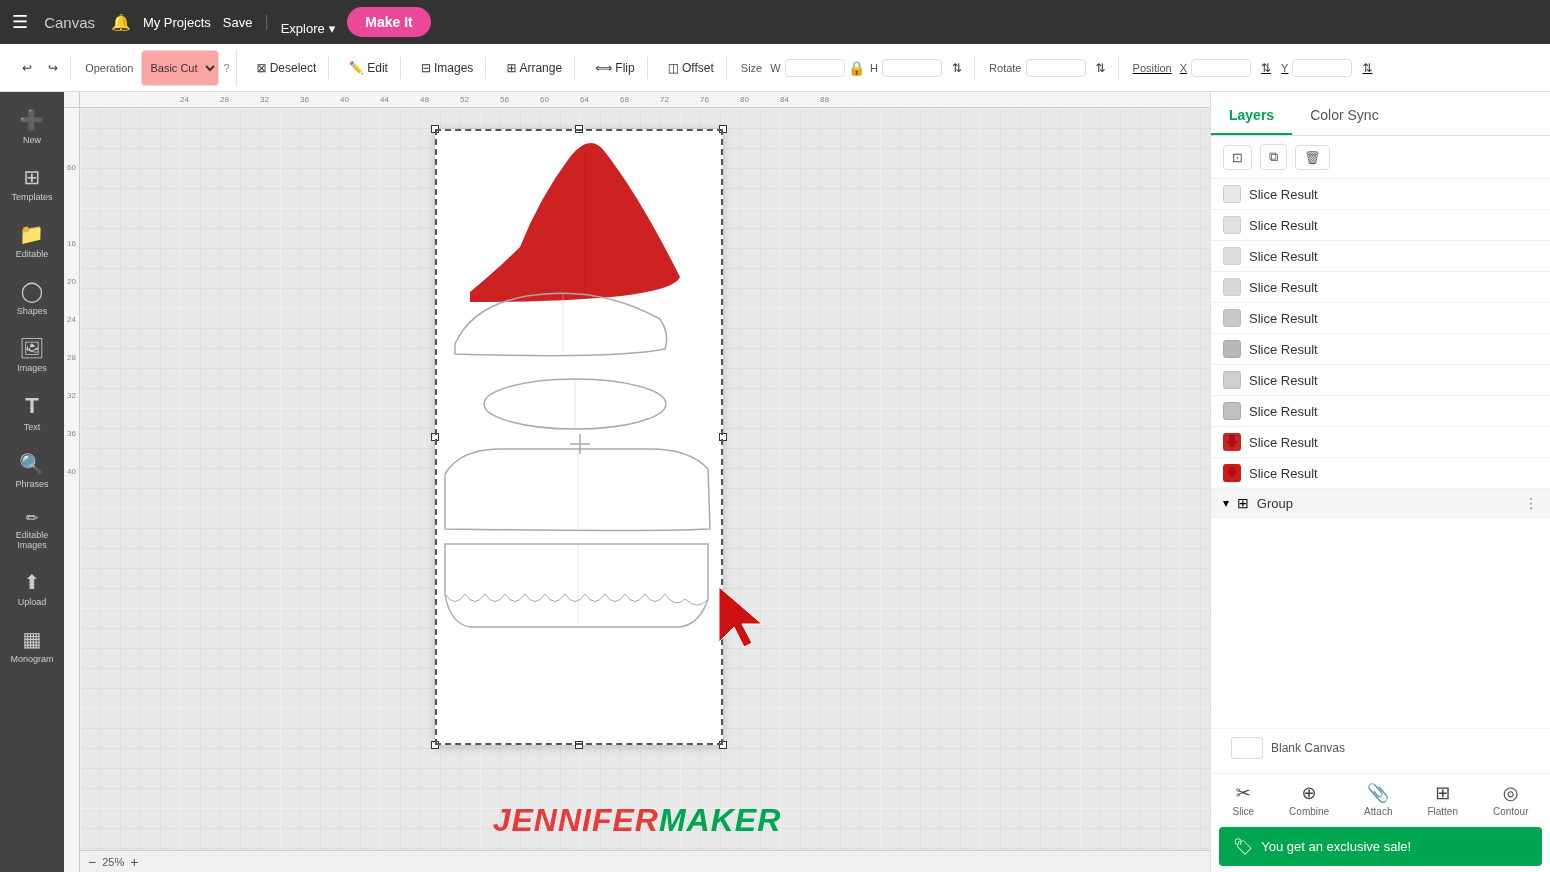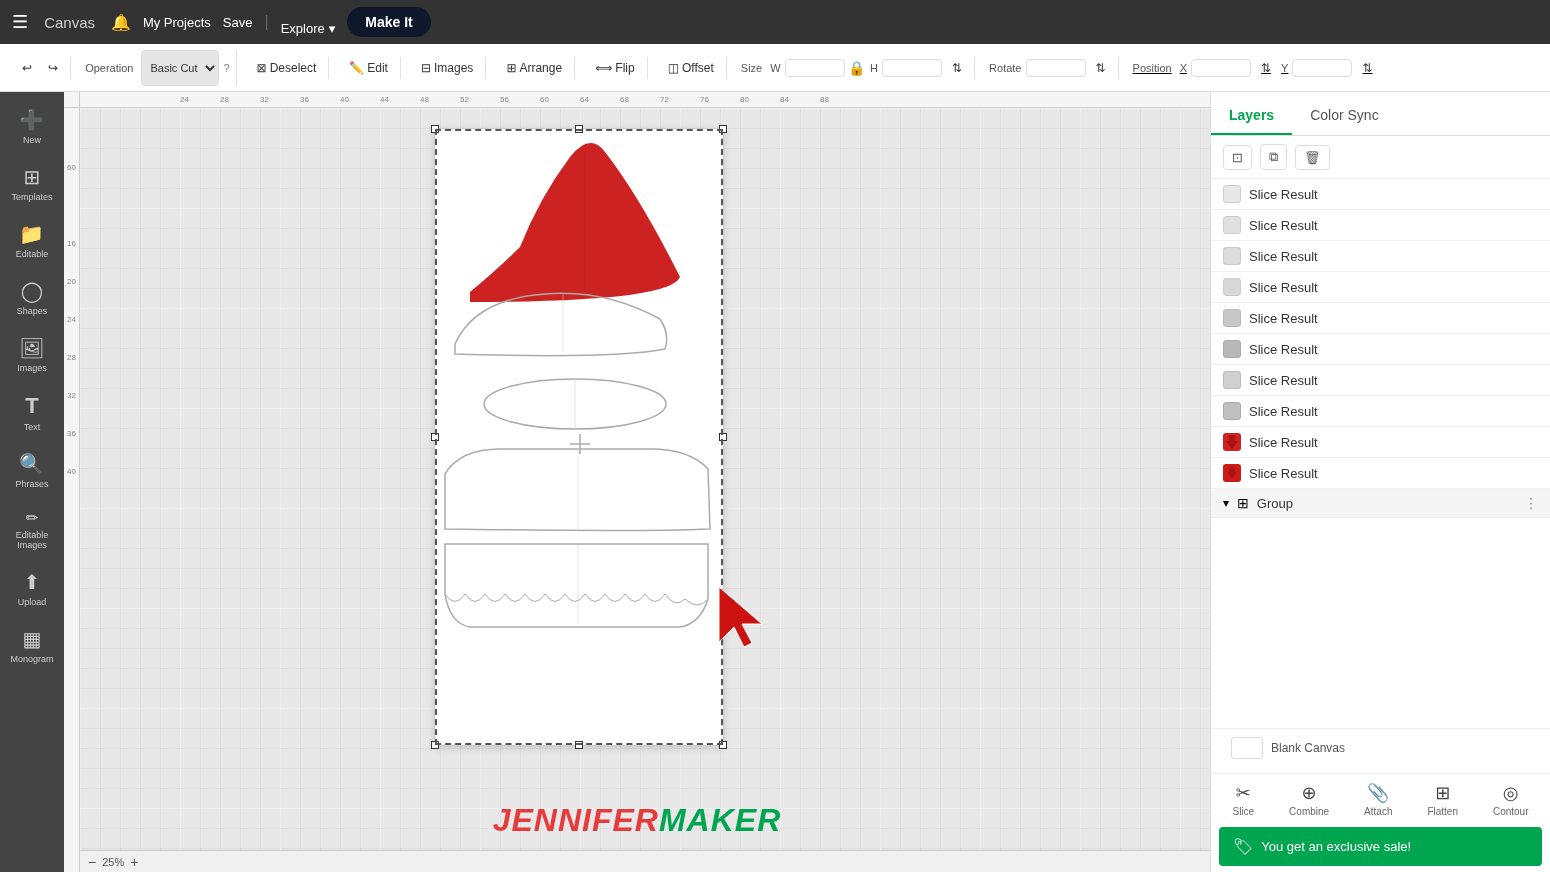--- a/index.html
+++ b/index.html
@@ -19,21 +19,21 @@
     .top-bar-menu-icon { font-size: 18px; cursor: pointer; }
     .top-bar-canvas-label { font-size: 15px; color: #ccc; }
     .top-bar-title { flex: 1; text-align: center; font-size: 15px; color: #fff; }
     .top-bar-right { display: flex; align-items: center; gap: 12px; }
     .top-bar-bell { font-size: 16px; cursor: pointer; }
     .top-bar-my-projects { font-size: 13px; cursor: pointer; }
     .top-bar-save { font-size: 13px; cursor: pointer; }
     .top-bar-sep { color: #666; }
     .top-bar-explore { display: flex; align-items: center; gap: 4px; font-size: 13px; cursor: pointer; margin-top: 12px; }
     .make-it-btn {
-      background: #0f172a;
+      background: #ec4899;
       color: #fff;
       border: none;
       padding: 7px 18px;
       border-radius: 20px;
       font-size: 14px;
       font-weight: 600;
       cursor: pointer;
     }
 
     
@@ -67,21 +67,21 @@
       align-items: center;
       gap: 3px;
     }
     .toolbar-label { font-size: 11px; color: #555; }
     .toolbar-select {
       border: 1px solid #ddd;
       border-radius: 4px;
       padding: 10px 4px;
       font-size: 11px;
       color: #333;
-      background: #e5e5e5;
+      background: #fca5a5;
     }
     .toolbar-input {
       width: 60px;
       border: 1px solid #ddd;
       border-radius: 4px;
       padding: 2px 4px;
       font-size: 11px;
     }
     .toolbar-help { color: #888; font-size: 11px; cursor: pointer; }
 

